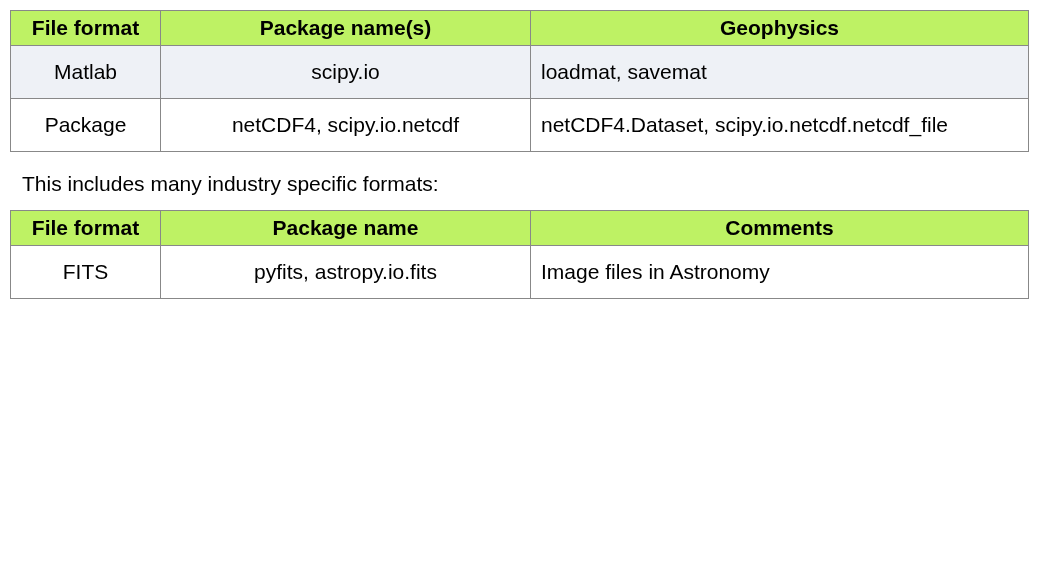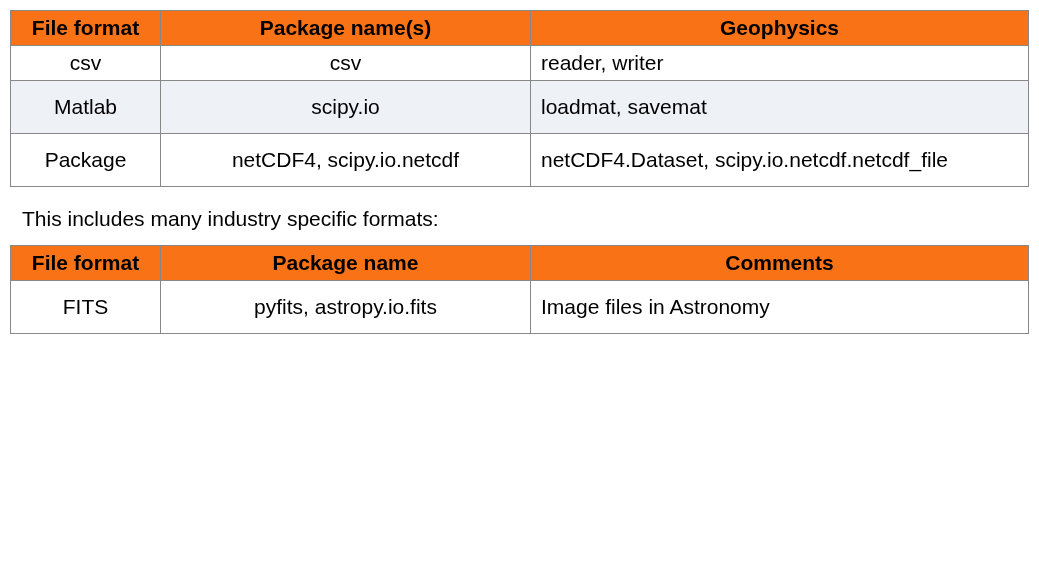--- a/index.html
+++ b/index.html
@@ -14,21 +14,21 @@
     width: 1019px;
     margin-bottom: 20px;
   }
   th, td {
     border: 1px solid #888;
     padding: 5px 10px;
     text-align: left;
     vertical-align: middle;
   }
   th {
-    background: #f97316;
+    background: #bef264;
     font-weight: bold;
     text-align: center;
   }
   col.c1 { width: 150px; }
   col.c2 { width: 370px; }
   col.c3 { width: auto; }
   td.center { text-align: center; }
   tr.highlight td { background: #eef1f6; }
   tr.tall td { height: 42px; }
   p.caption { margin: 18px 0 14px 12px; }
@@ -43,25 +43,20 @@
       <col class="c3">
     </colgroup>
   <thead>
     <tr>
       <th>File format</th>
       <th>Package name(s)</th>
       <th>Geophysics</th>
     </tr>
   </thead>
   <tbody id="t1-body">
-      <tr>
-        <td class="center">csv</td>
-        <td class="center">csv</td>
-        <td>reader, writer</td>
-      </tr>
       <tr class="highlight tall">
         <td class="center">Matlab</td>
         <td class="center">scipy.io</td>
         <td>loadmat, savemat</td>
       </tr>
       <tr class="tall">
         <td class="center">Package</td>
         <td class="center">netCDF4, scipy.io.netcdf</td>
         <td>netCDF4.Dataset, scipy.io.netcdf.netcdf_file</td>
       </tr>

